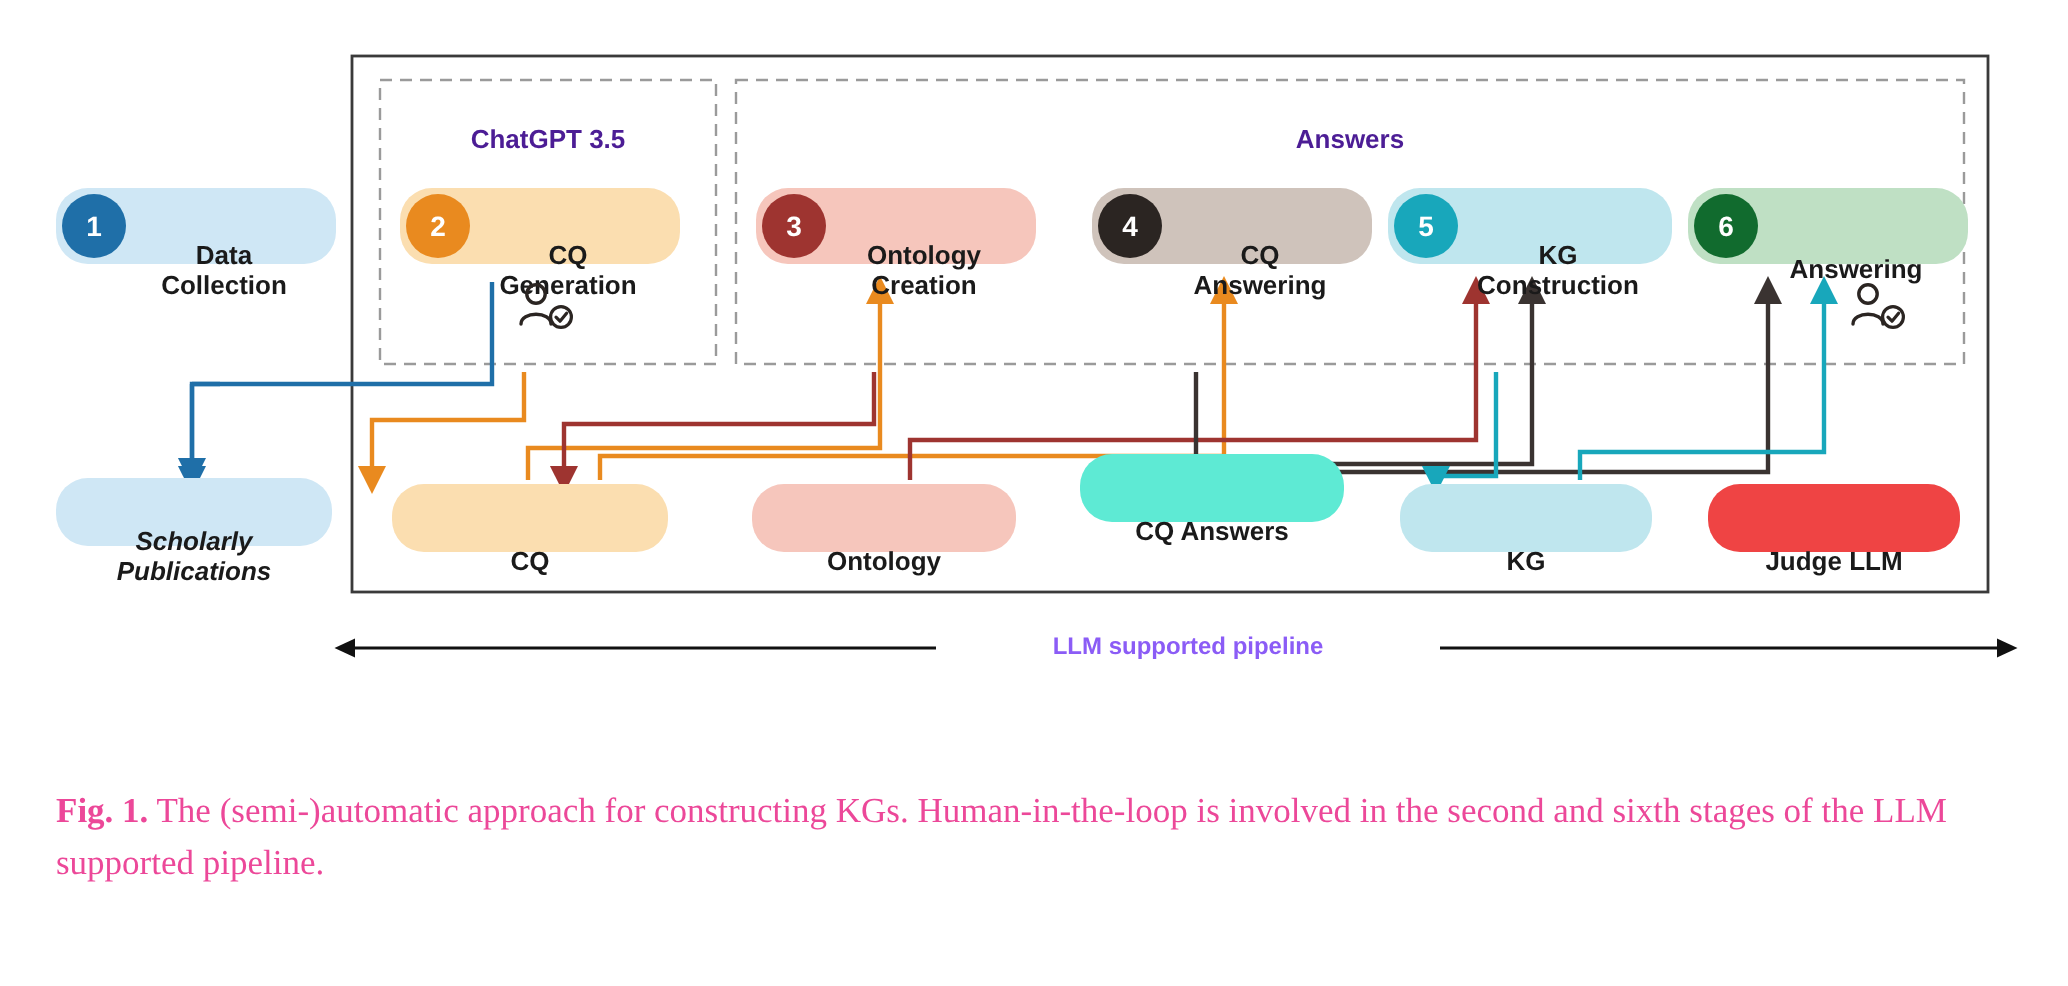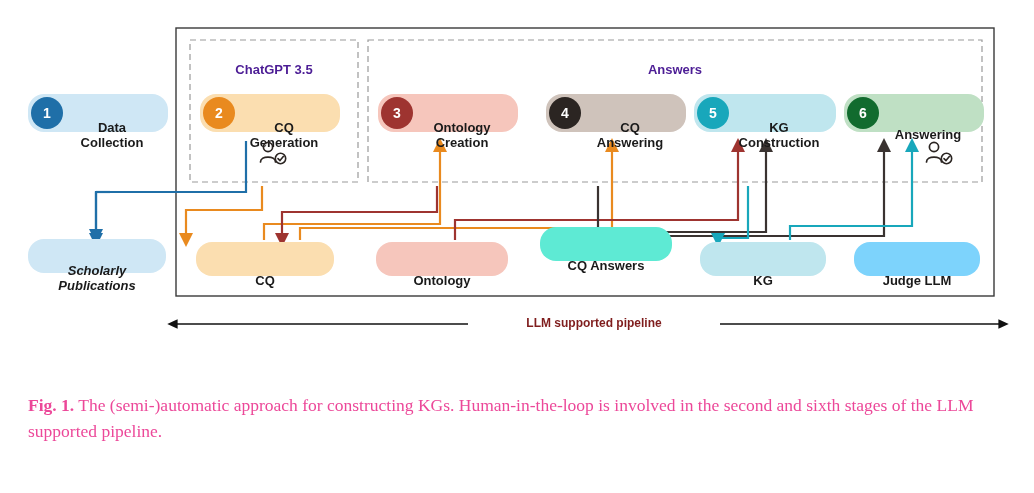--- a/index.html
+++ b/index.html
@@ -72,21 +72,21 @@
     position: absolute;
     font-size: 13px;
     font-weight: bold;
     color: #4c1d95;
     text-align: center;
   }
   .pipeline-label {
     position: absolute;
     font-size: 12px;
     font-weight: bold;
-    color: #7f1d1d;
+    color: #8b5cf6;
     text-align: center;
     background: #ffffff;
     padding: 0 6px;
   }
   .caption {
     position: absolute;
     left: 28px;
     top: 392px;
     width: 950px;
     font-family: "Liberation Serif", serif;
@@ -238,21 +238,21 @@
   </div>
 
   <div class="node artifact-node" style="left:540px; top:227px; width:132px; background:#5eead4;">
     <span class="label">CQ Answers</span>
   </div>
 
   <div class="node artifact-node" style="left:700px; top:242px; width:126px; background:#bfe6ee;">
     <span class="label">KG</span>
   </div>
 
-  <div class="node artifact-node" style="left:854px; top:242px; width:126px; background:#7dd3fc;">
+  <div class="node artifact-node" style="left:854px; top:242px; width:126px; background:#ef4444;">
     <span class="label">Judge LLM</span>
   </div>
 
   <div class="pipeline-label" style="left:468px; top:316px; width:240px;">LLM supported pipeline</div>
 
   <div class="caption">
     <b>Fig. 1.</b><span> The (semi-)automatic approach for constructing KGs. Human-in-the-loop is involved in the second and sixth stages of the LLM supported pipeline.</span>
   </div>
 
 </div>

